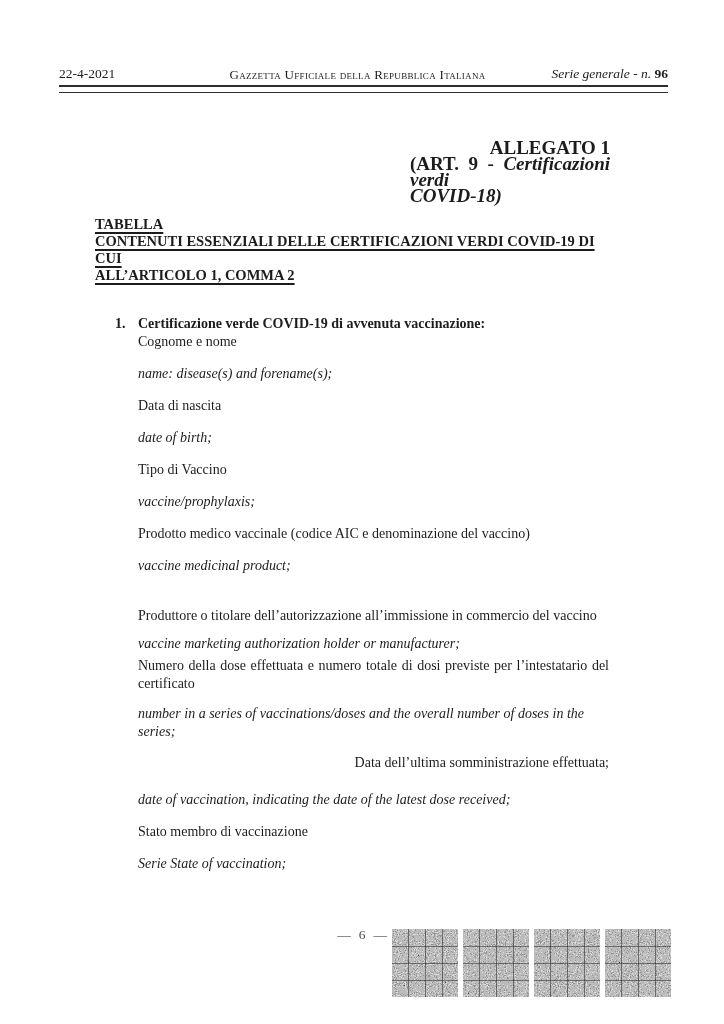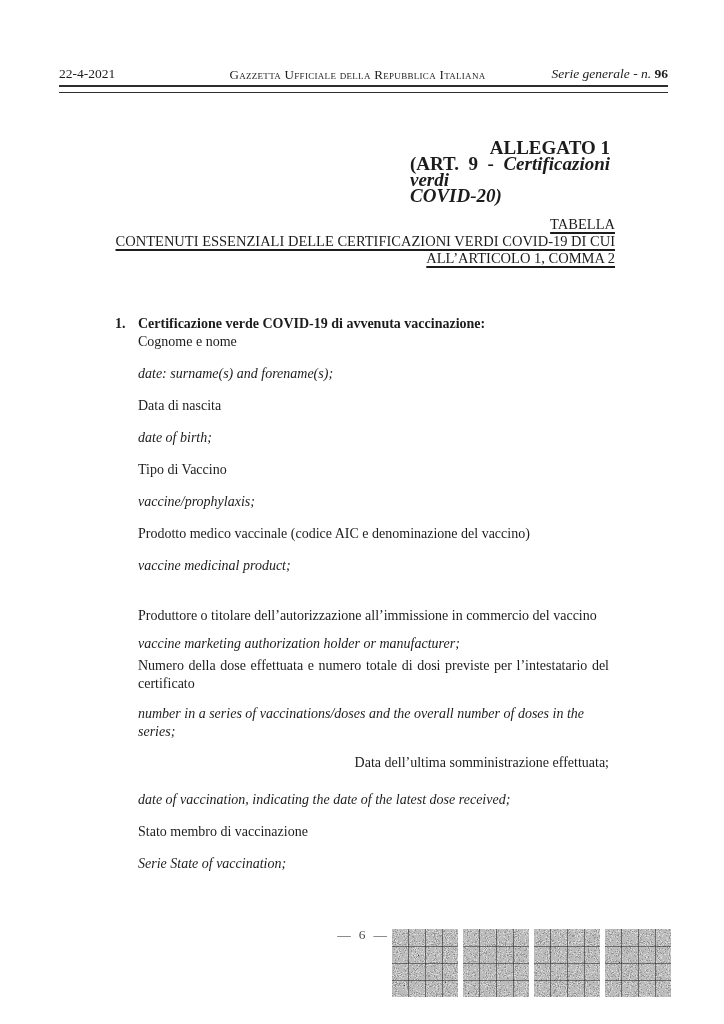--- a/index.html
+++ b/index.html
@@ -46,22 +46,22 @@
     font-size: 19px; line-height: 16px;
   }
   .annex .l1 { text-align: right; }
   .annex .l2 { text-align: justify; text-align-last: justify; }
   .annex .bi { font-style: italic; }
 
   
   .doctitle {
     position: absolute;
     left: 95px; top: 216px; width: 520px;
-    text-align: right;
-    font-weight: normal;
+    text-align: left;
+    font-weight: bold;
     font-size: 14.5px; line-height: 17px;
   }
   .doctitle div {
     text-decoration: underline;
     text-decoration-thickness: 1.5px;
     text-underline-offset: 3px;
   }
 
   
   .bodycol {
@@ -111,35 +111,35 @@
   <div class="headrule"></div>
 
   <div class="annex">
     <div class="l1">ALLEGATO 1</div>
     <div class="l2">
       <span>(ART.</span>
       <span>9</span>
       <span>-</span>
       <span class="bi">Certificazioni verdi</span>
     </div>
-    <div class="l3 bi">COVID-20)</div>
+    <div class="l3 bi">COVID-18)</div>
   </div>
 
   <div class="doctitle">
     <div>TABELLA</div>
     <div>CONTENUTI ESSENZIALI DELLE CERTIFICAZIONI VERDI COVID-19 DI CUI</div>
     <div>ALL’ARTICOLO 1, COMMA 2</div>
   </div>
 
   <div class="bodycol">
     <p class="item-head"><span class="num">1.</span><span>Certificazione verde COVID-19 di avvenuta vaccinazione:</span></p>
 
     <div class="entry e0">
       <p class="it">Cognome e nome</p>
-      <p class="en">date: surname(s) and forename(s);</p>
+      <p class="en">name: disease(s) and forename(s);</p>
     </div>
     <div class="entry e1">
       <p class="it">Data di nascita</p>
       <p class="en">date of birth;</p>
     </div>
     <div class="entry e3">
       <p class="it">Tipo di Vaccino</p>
       <p class="en">vaccine/prophylaxis;</p>
     </div>
     <div class="entry e4">

